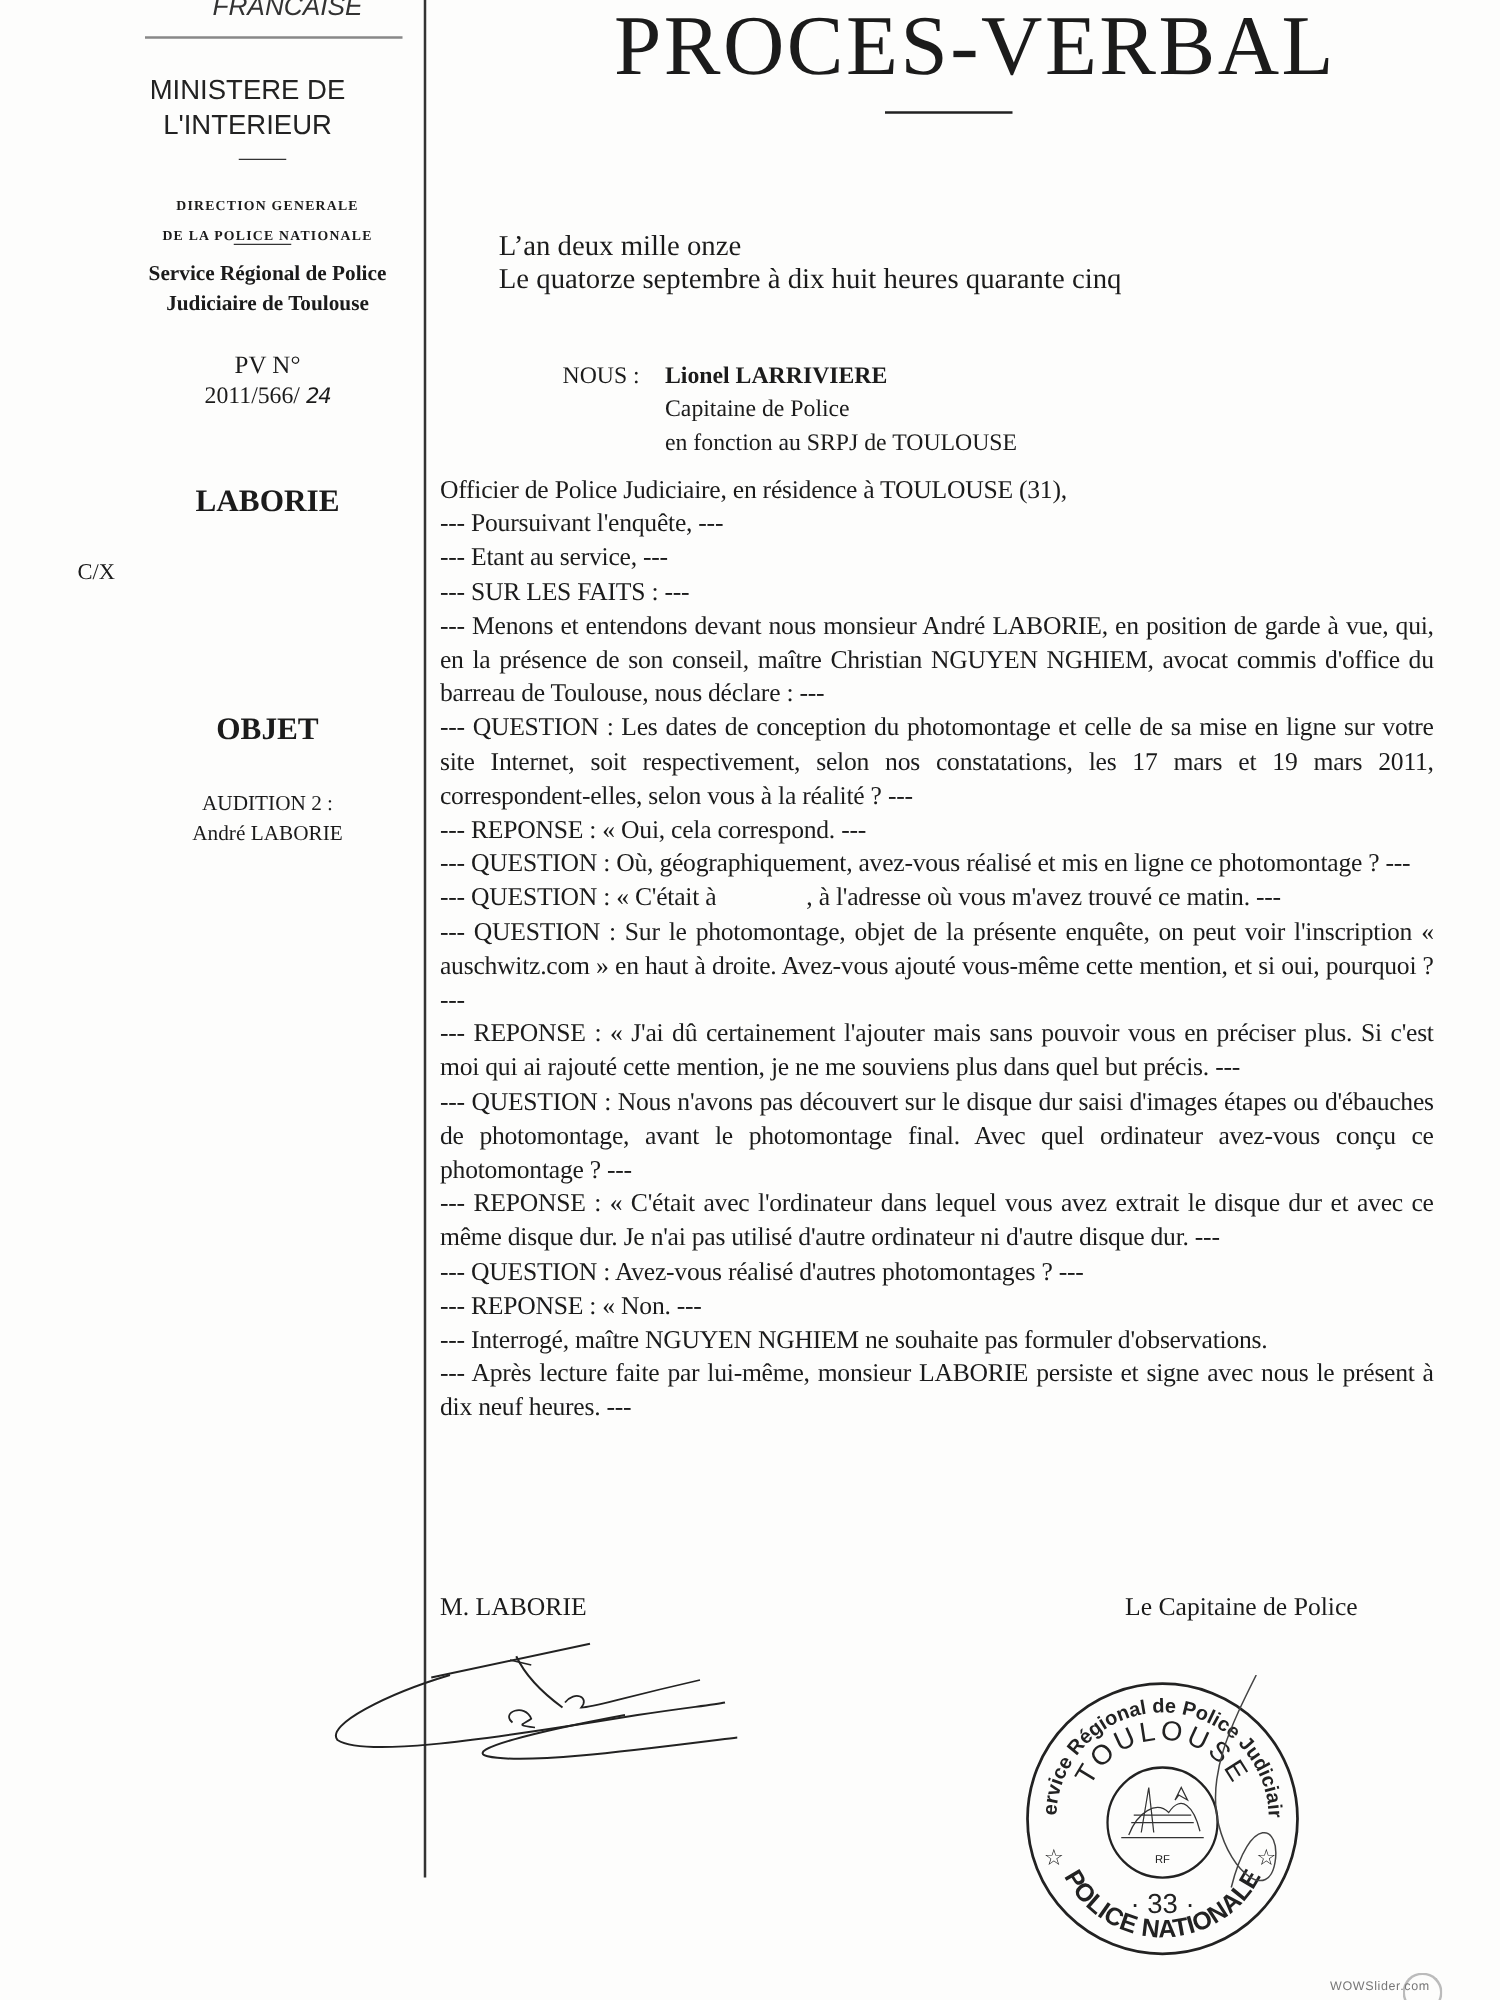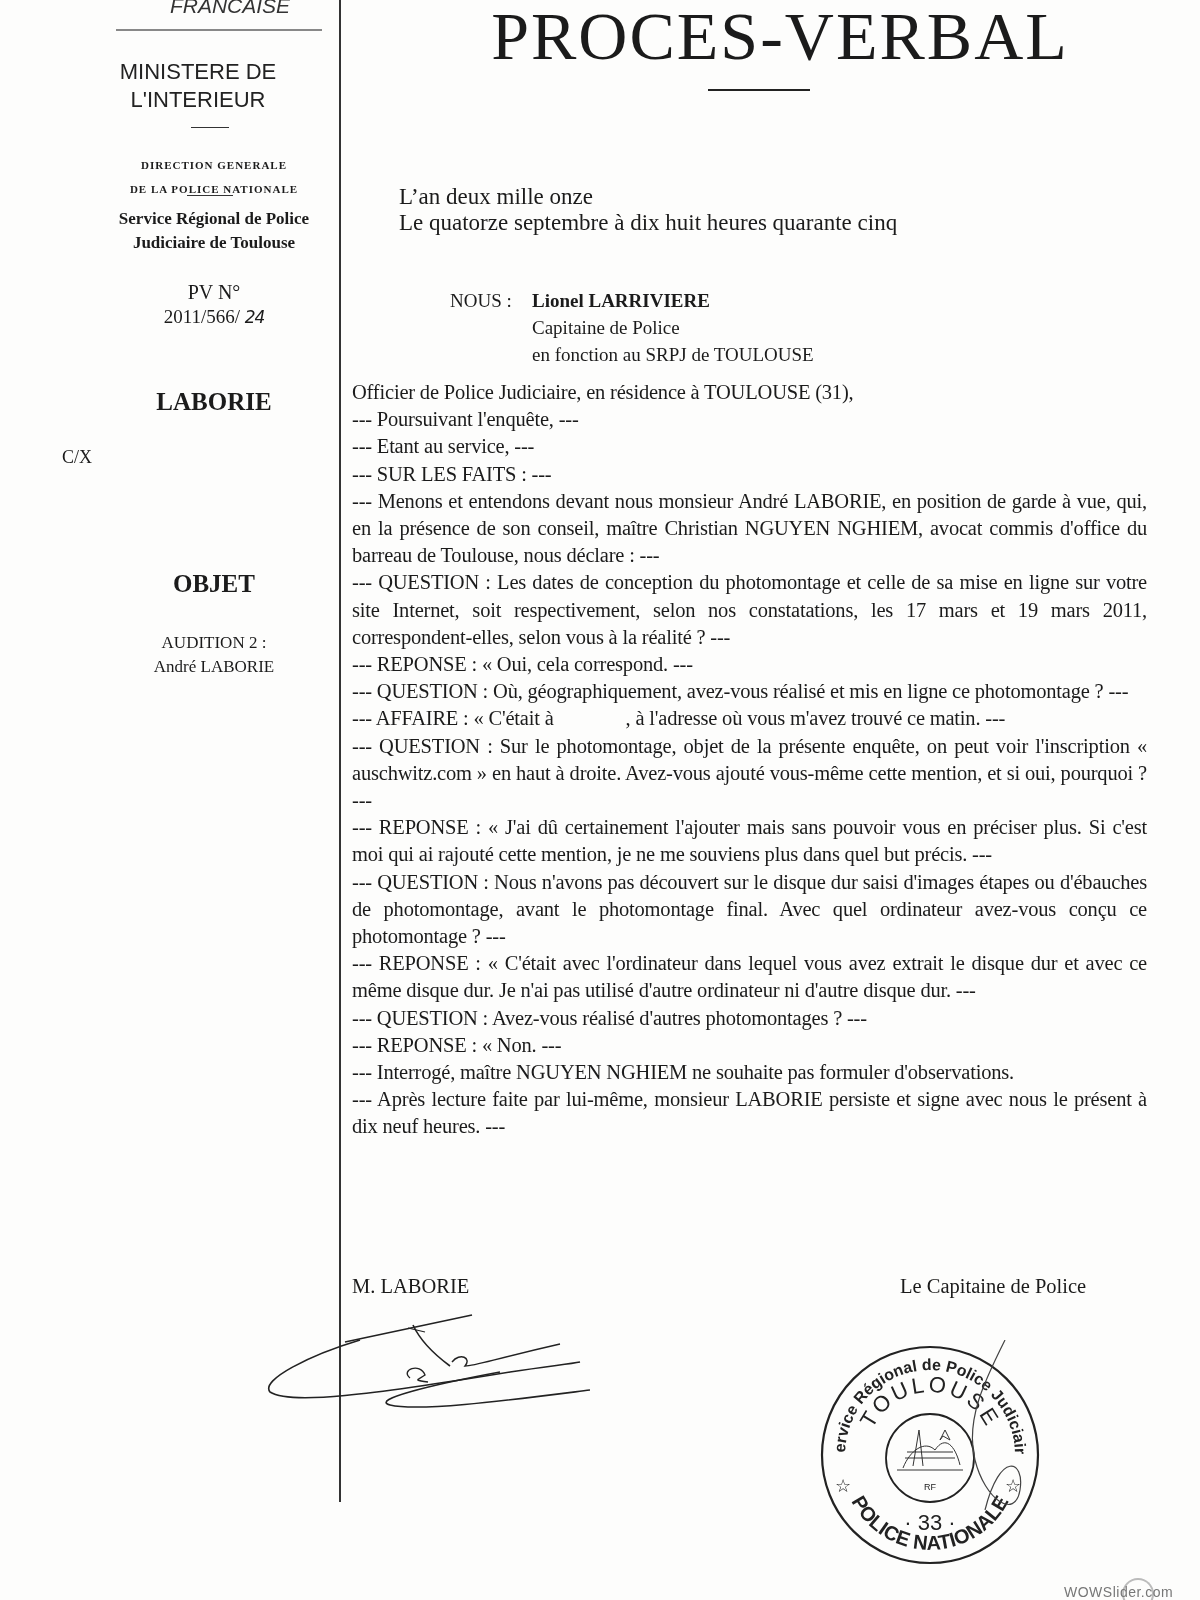--- a/index.html
+++ b/index.html
@@ -44,21 +44,21 @@
     letter-spacing: -0.2px;
   }
   #body-text p { margin: 0; }
   .redact { display: inline-block; width: 72px; height: 18px; background: #fdfdfc; vertical-align: middle; }
 
   .sign-left { left: 352px; top: 1275px; font-size: 20.5px; }
   .sign-right { left: 900px; top: 1275px; font-size: 20.5px; }
 
   .signature { left: 250px; top: 1300px; }
   .stamp { left: 815px; top: 1340px; }
-  .watermark { left: 1064px; top: 1584px; font-size: 14px; color: #777; letter-spacing: 0.5px; }
+  .watermark { left: 1064px; top: 1584px; font-size: 10px; color: #777; letter-spacing: 0.5px; }
   .page-mark { left: 1122px; top: 1578px; width: 28px; height: 28px; border: 2px solid #bbb; border-radius: 50%; border-bottom-color: transparent; }
 </style>
 </head>
 <body>
 
 <div class="abs sans center hdr-francaise">FRANCAISE</div>
 <div class="abs hdr-rule"></div>
 
 <div class="abs sans center ministere">
   <div>MINISTERE DE</div>
@@ -113,21 +113,21 @@
 <div class="abs" id="body-text">
   <p>Officier de Police Judiciaire, en résidence à TOULOUSE (31),</p>
   <p>--- Poursuivant l'enquête, ---</p>
   <p>--- Etant au service, ---</p>
   <p>--- SUR LES FAITS : ---</p>
   <p>--- Menons et entendons devant nous monsieur André LABORIE, en position de garde à vue, qui, en la présence de son conseil, maître Christian NGUYEN NGHIEM, avocat commis d'office du barreau de Toulouse, nous déclare : ---</p>
   <p>--- QUESTION : Les dates de conception du photomontage et celle de sa mise en ligne sur votre site Internet, soit respectivement, selon nos constatations, les 17 mars et 19 mars 2011, correspondent-elles, selon vous à la réalité ? ---</p>
   <p>--- REPONSE : « Oui, cela correspond. ---</p>
   <p>--- QUESTION : Où, géographiquement, avez-vous réalisé et mis en ligne ce photomontage ? ---</p>
   <p>
-    <span>--- AFFAIRE : « C'était à</span><span class="redact"></span><span>, à l'adresse où vous m'avez trouvé ce matin. ---</span>
+    <span>--- QUESTION : « C'était à</span><span class="redact"></span><span>, à l'adresse où vous m'avez trouvé ce matin. ---</span>
   </p>
   <p>--- QUESTION : Sur le photomontage, objet de la présente enquête, on peut voir l'inscription « auschwitz.com » en haut à droite. Avez-vous ajouté vous-même cette mention, et si oui, pourquoi ? ---</p>
   <p>--- REPONSE : « J'ai dû certainement l'ajouter mais sans pouvoir vous en préciser plus. Si c'est moi qui ai rajouté cette mention, je ne me souviens plus dans quel but précis. ---</p>
   <p>--- QUESTION : Nous n'avons  pas découvert sur le disque dur saisi d'images étapes ou d'ébauches de photomontage, avant le photomontage final. Avec quel ordinateur avez-vous conçu ce photomontage ? ---</p>
   <p>--- REPONSE : « C'était avec l'ordinateur dans lequel vous avez extrait le disque dur et avec ce même disque dur. Je n'ai pas utilisé d'autre ordinateur ni d'autre disque dur. ---</p>
   <p>--- QUESTION  : Avez-vous réalisé d'autres photomontages ? ---</p>
   <p>--- REPONSE : « Non. ---</p>
   <p>--- Interrogé, maître NGUYEN NGHIEM ne souhaite pas formuler d'observations.</p>
   <p>--- Après lecture faite par lui-même, monsieur LABORIE persiste et signe avec nous le présent à dix neuf heures. ---</p>
 </div>

